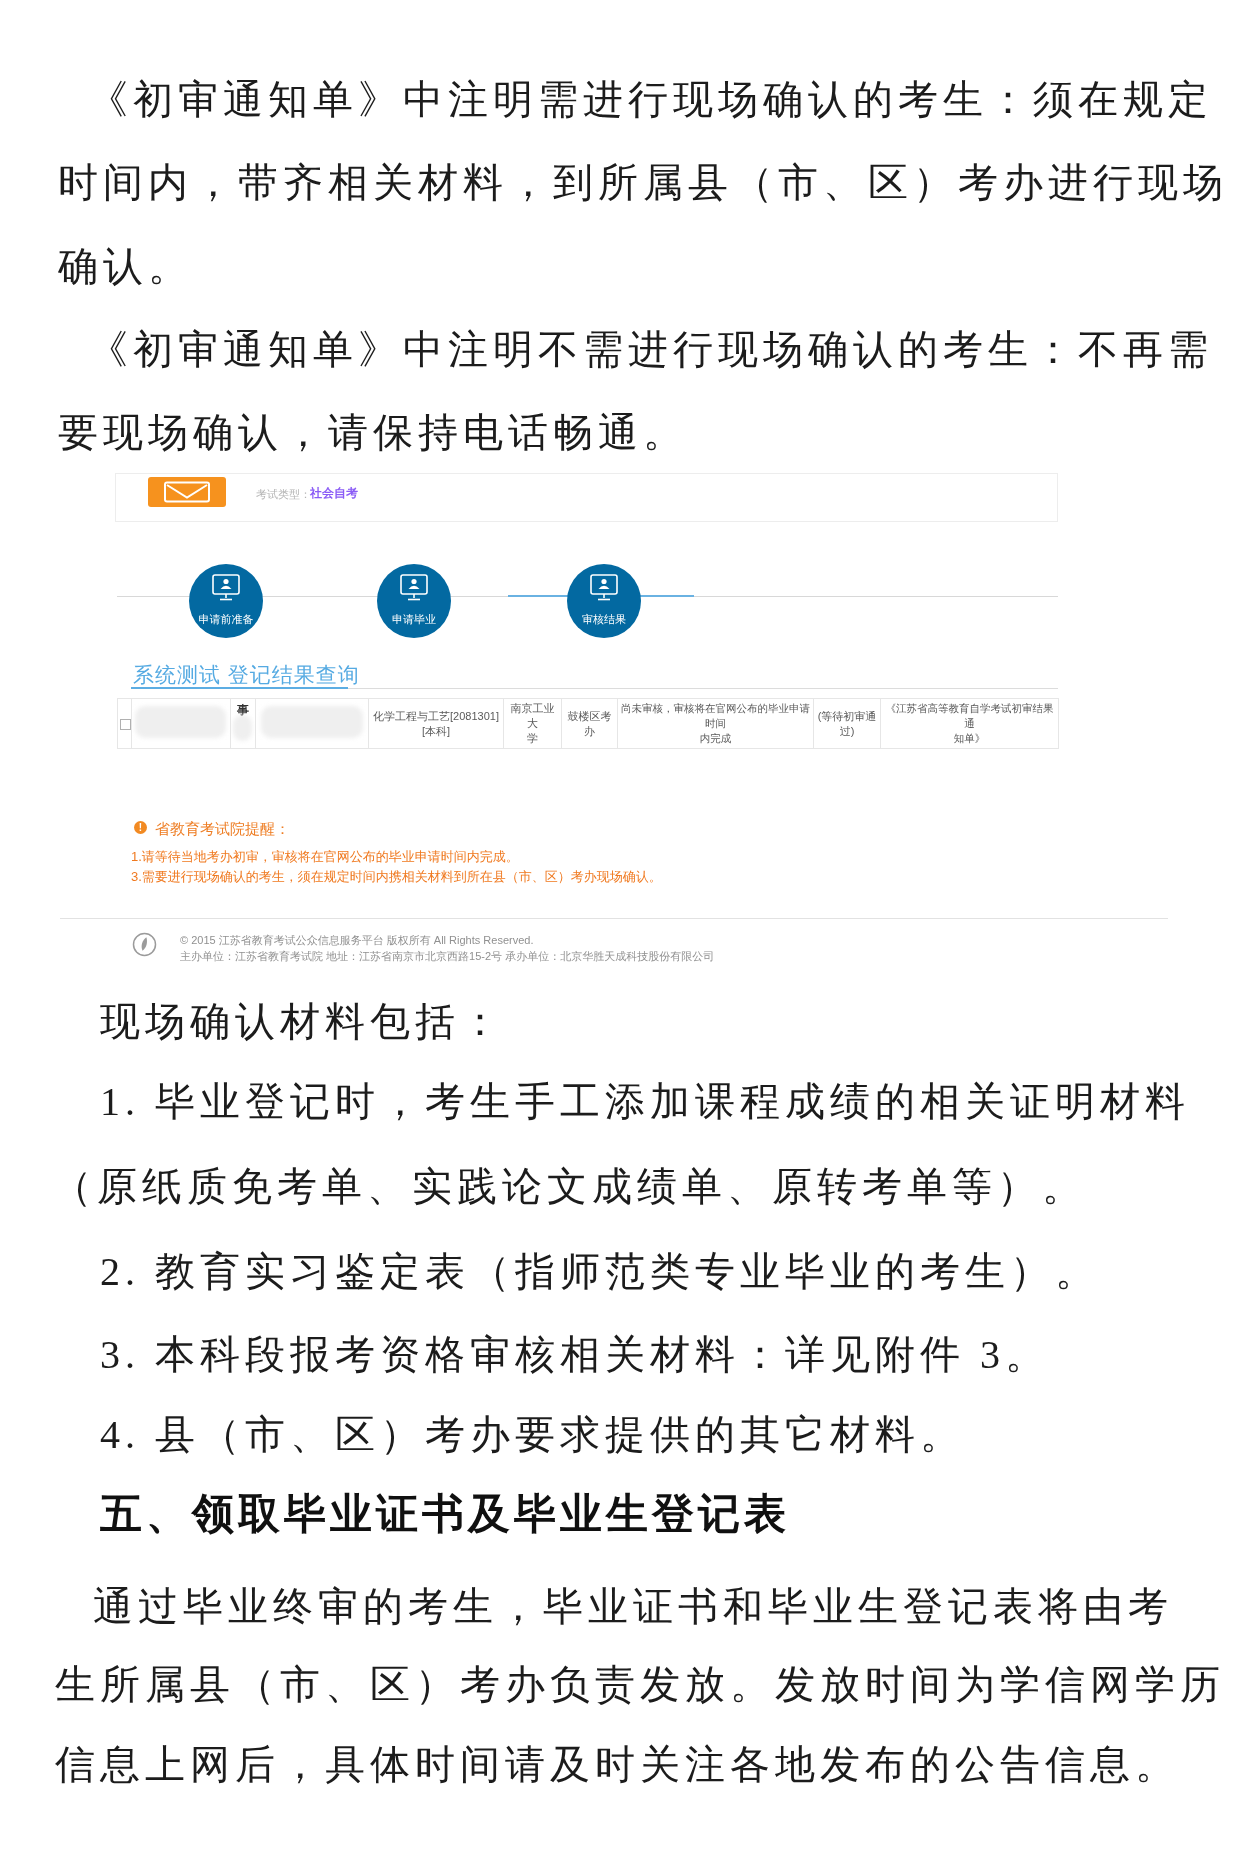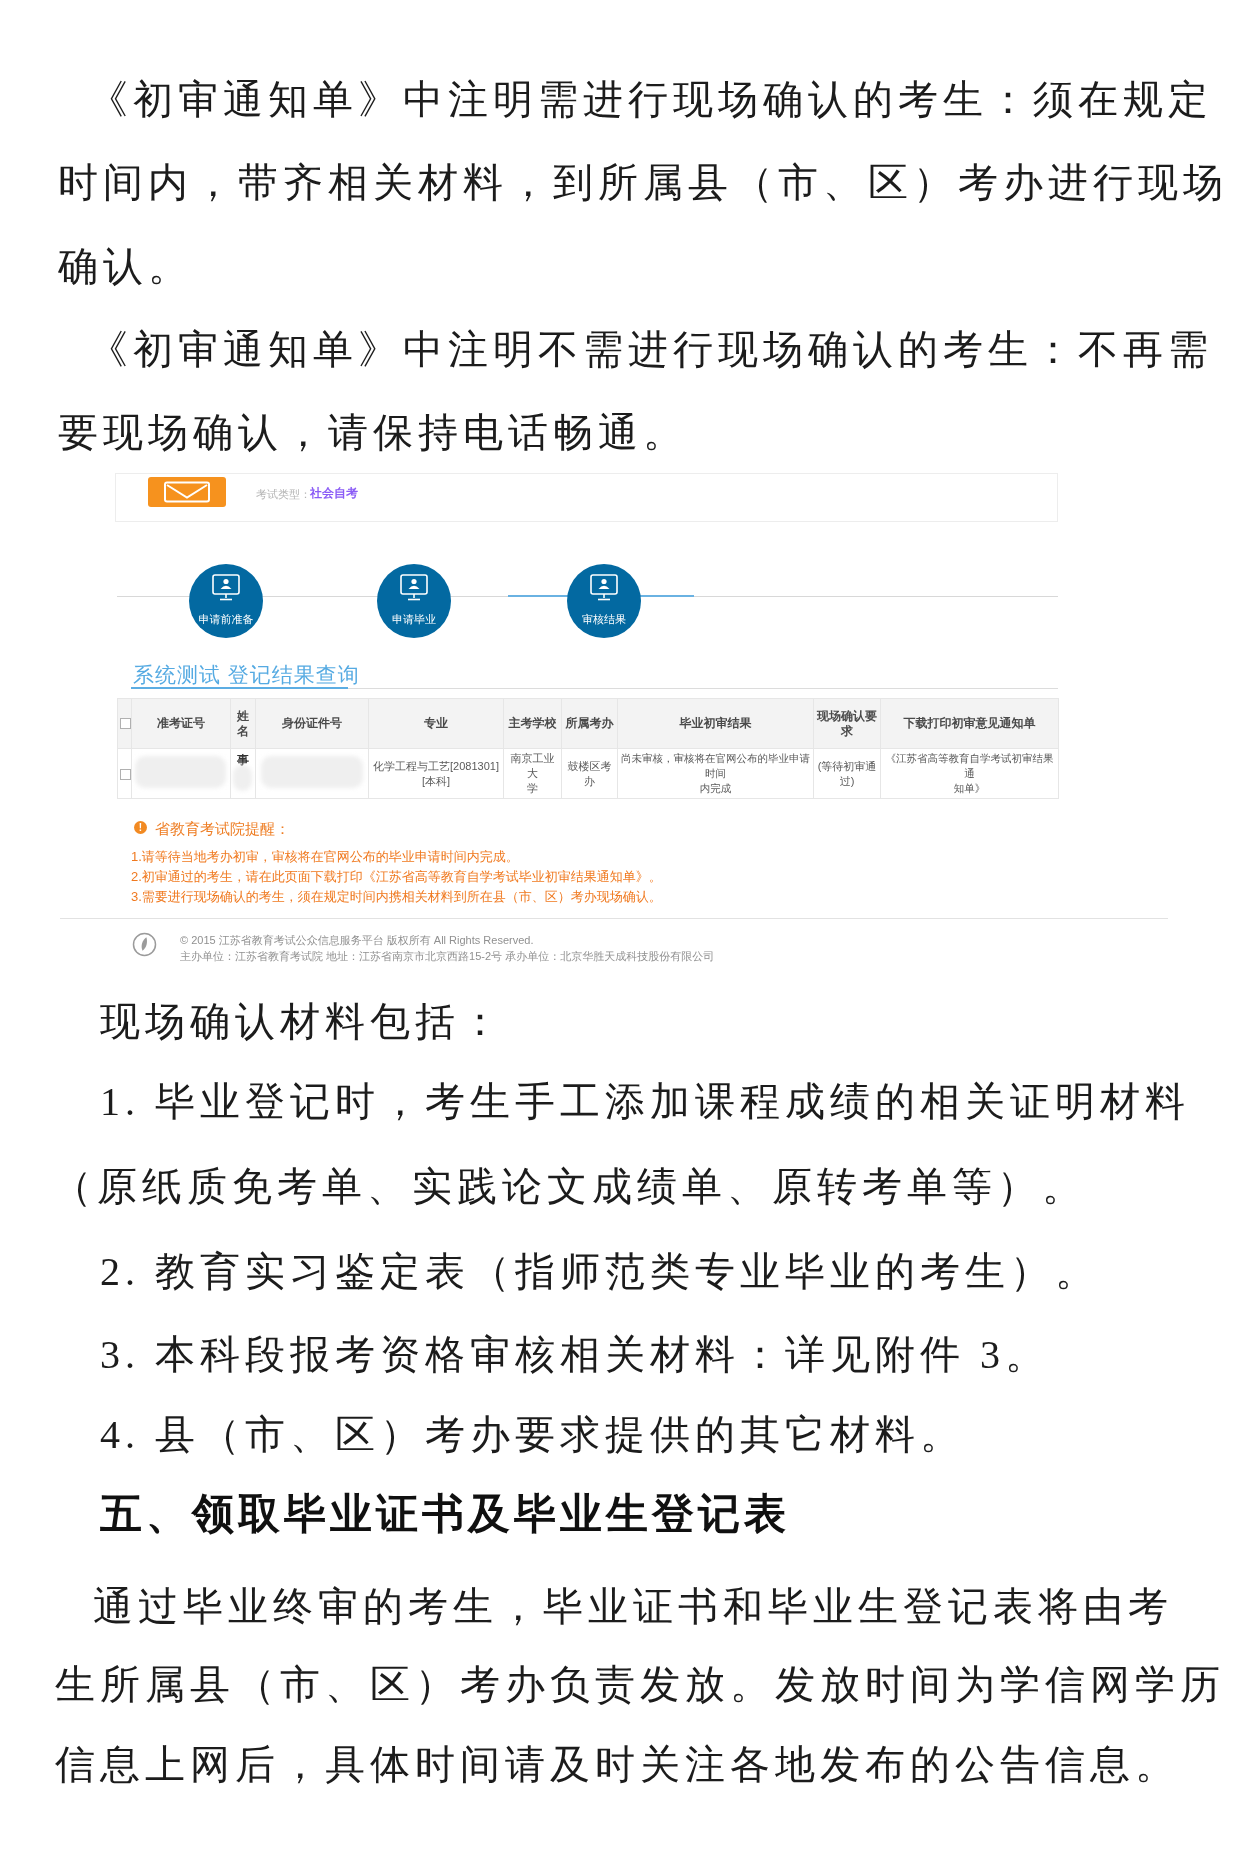--- a/index.html
+++ b/index.html
@@ -172,32 +172,20 @@
         <col style="width:25px">
       <col style="width:113px">
         <col style="width:135px">
         <col style="width:58px">
       <col style="width:56px">
         <col style="width:196px">
         <col style="width:67px">
       <col style="width:178px">
     </colgroup>
     <tbody>
-        <tr>
-      <th><span class="checkbox"></span></th>
-      <th>准考证号</th>
-      <th>姓名</th>
-      <th>身份证件号</th>
-      <th>专业</th>
-      <th>主考学校</th>
-      <th>所属考办</th>
-      <th>毕业初审结果</th>
-      <th>现场确认要求</th>
-      <th>下载打印初审意见通知单</th>
-    </tr>
     <tr>
       <td><span class="checkbox"></span></td>
       <td class="maskcell">
             <span class="blob blob-zkzh"></span>
           </td>
       <td class="maskcell">
         <span class="name-frag">事</span>
         <span class="blob blob-name"></span>
       </td>
       <td class="maskcell">
@@ -228,21 +216,20 @@
         <span class="cellline">知单》</span>
       </td>
     </tr>
   </tbody>
     </table>
 
   <div class="rem-icon">!</div>
   <div class="rem-title">省教育考试院提醒：</div>
   <div class="rem-items">
     <div>1.请等待当地考办初审，审核将在官网公布的毕业申请时间内完成。</div>
-    <div>2.初审通过的考生，请在此页面下载打印《江苏省高等教育自学考试毕业初审结果通知单》。</div>
     <div>3.需要进行现场确认的考生，须在规定时间内携相关材料到所在县（市、区）考办现场确认。</div>
   </div>
 
   <div class="footer-sep"></div>
   <span class="footer-logo">
     <svg width="27" height="27">
       <circle cx="13.5" cy="13.5" r="11" fill="none" stroke="#9b9b9b" stroke-width="1.5"></circle>
       <path d="M13 6 C10 10 10 16 13.5 20 C16.5 16 16 10 13 6 Z" fill="#9b9b9b" transform="rotate(18 13.5 13.5)"></path>
     </svg>
   </span>

